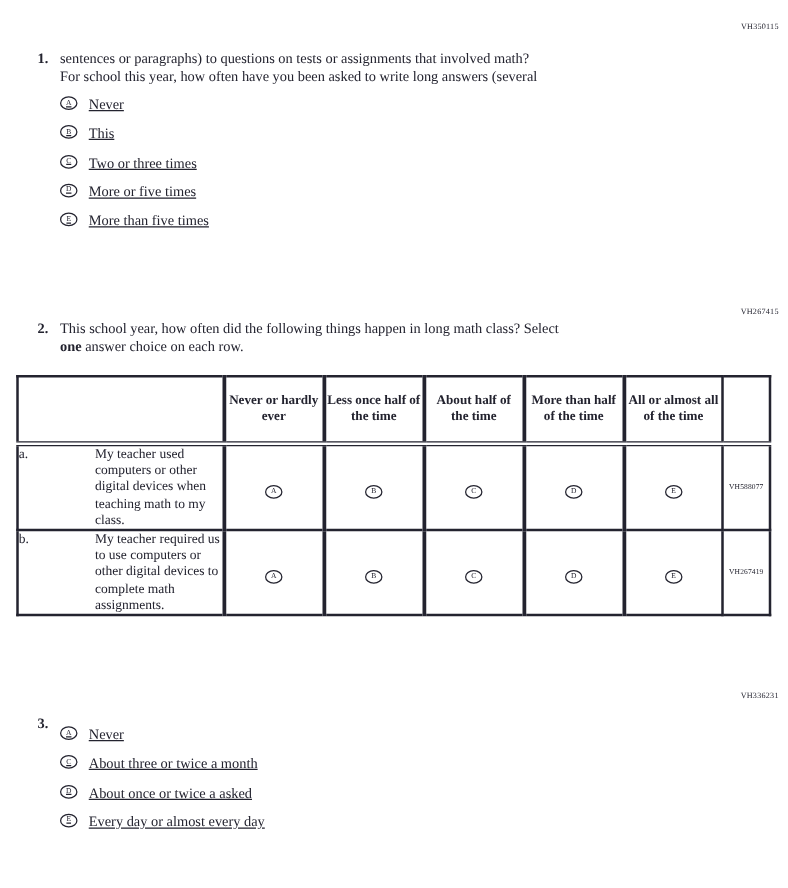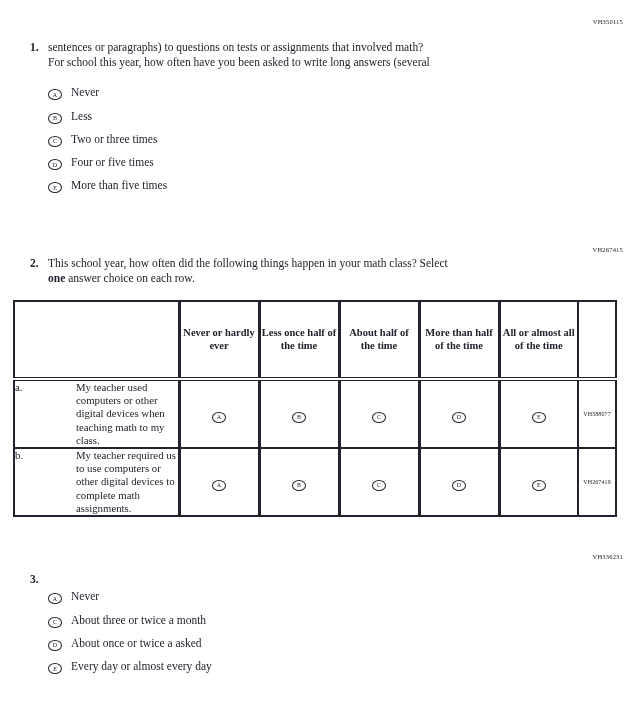--- a/index.html
+++ b/index.html
@@ -29,21 +29,21 @@
     font-weight: bold;
     width: 18px;
     flex: 0 0 18px;
     font-size: 11.5px;
     line-height: 15px;
   }
   .q-body { font-size: 11.5px; line-height: 15px; width: 530px; }
   .q-line { display: block; }
   .bold { font-weight: bold; text-align: right; }
   .options { margin-top: 7px; }
-  .option { display: flex; align-items: flex-end; height: 23.3px; cursor: default; }
+  .option { display: flex; align-items: flex-start; height: 23.3px; cursor: default; text-decoration: underline; }
   .bubble {
     display: inline-flex;
     align-items: center;
     justify-content: center;
     width: 12px;
     height: 9px;
     border: 1px solid var(--ink);
     border-radius: 50%;
     font-size: 6px;
     line-height: 8px;
@@ -62,21 +62,21 @@
     width: 602px;
   }
   .qtable th, .qtable td { border: 2px solid var(--ink); padding: 0; }
   .qtable .sep { border-left: 3px solid var(--ink); }
   .qtable thead th {
     border-bottom: 4px double var(--ink);
     font-size: 10.5px;
     line-height: 12.5px;
     font-weight: bold;
     height: 47px;
-    padding: 14px 1px;
+    padding: 2px 1px;
     text-align: center;
     vertical-align: middle;
   }
   .row-label-cell { vertical-align: top; padding: 3px 2px 2px 6px; }
   .row-label {
     display: flex;
     font-size: 10.8px;
     line-height: 13.2px;
   }
   .row-letter { width: 13px; flex: 0 0 13px; }
@@ -108,50 +108,50 @@
         <div class="option">
           <span class="bubble">
               <span>A</span>
             </span>
           <span class="option-label">Never</span>
         </div>
         <div class="option">
           <span class="bubble">
               <span>B</span>
             </span>
-          <span class="option-label">Less</span>
+          <span class="option-label">This</span>
         </div>
         <div class="option">
           <span class="bubble">
               <span>C</span>
             </span>
           <span class="option-label">Two or three times</span>
         </div>
         <div class="option">
           <span class="bubble">
               <span>D</span>
             </span>
-          <span class="option-label">Four or five times</span>
+          <span class="option-label">More or five times</span>
         </div>
         <div class="option">
           <span class="bubble">
               <span>E</span>
             </span>
           <span class="option-label">More than five times</span>
         </div>
       </div>
     </div>
   </div>
 
   <div class="item-code" style="top:246px;">VH267415</div>
 
   <div class="question" style="top:256px;">
     <span class="q-num">2.</span>
     <div class="q-body">
-      <span class="q-line">This school year, how often did the following things happen in your math class? Select</span>
+      <span class="q-line">This school year, how often did the following things happen in long math class? Select</span>
       <span class="q-line"><span class="bold">one</span><span> answer choice on each row.</span></span>
     </div>
   </div>
 
   <table class="qtable">
     <colgroup>
       <col style="width:165px">
         <col style="width:80px">
         <col style="width:80px">
         <col style="width:80px">

